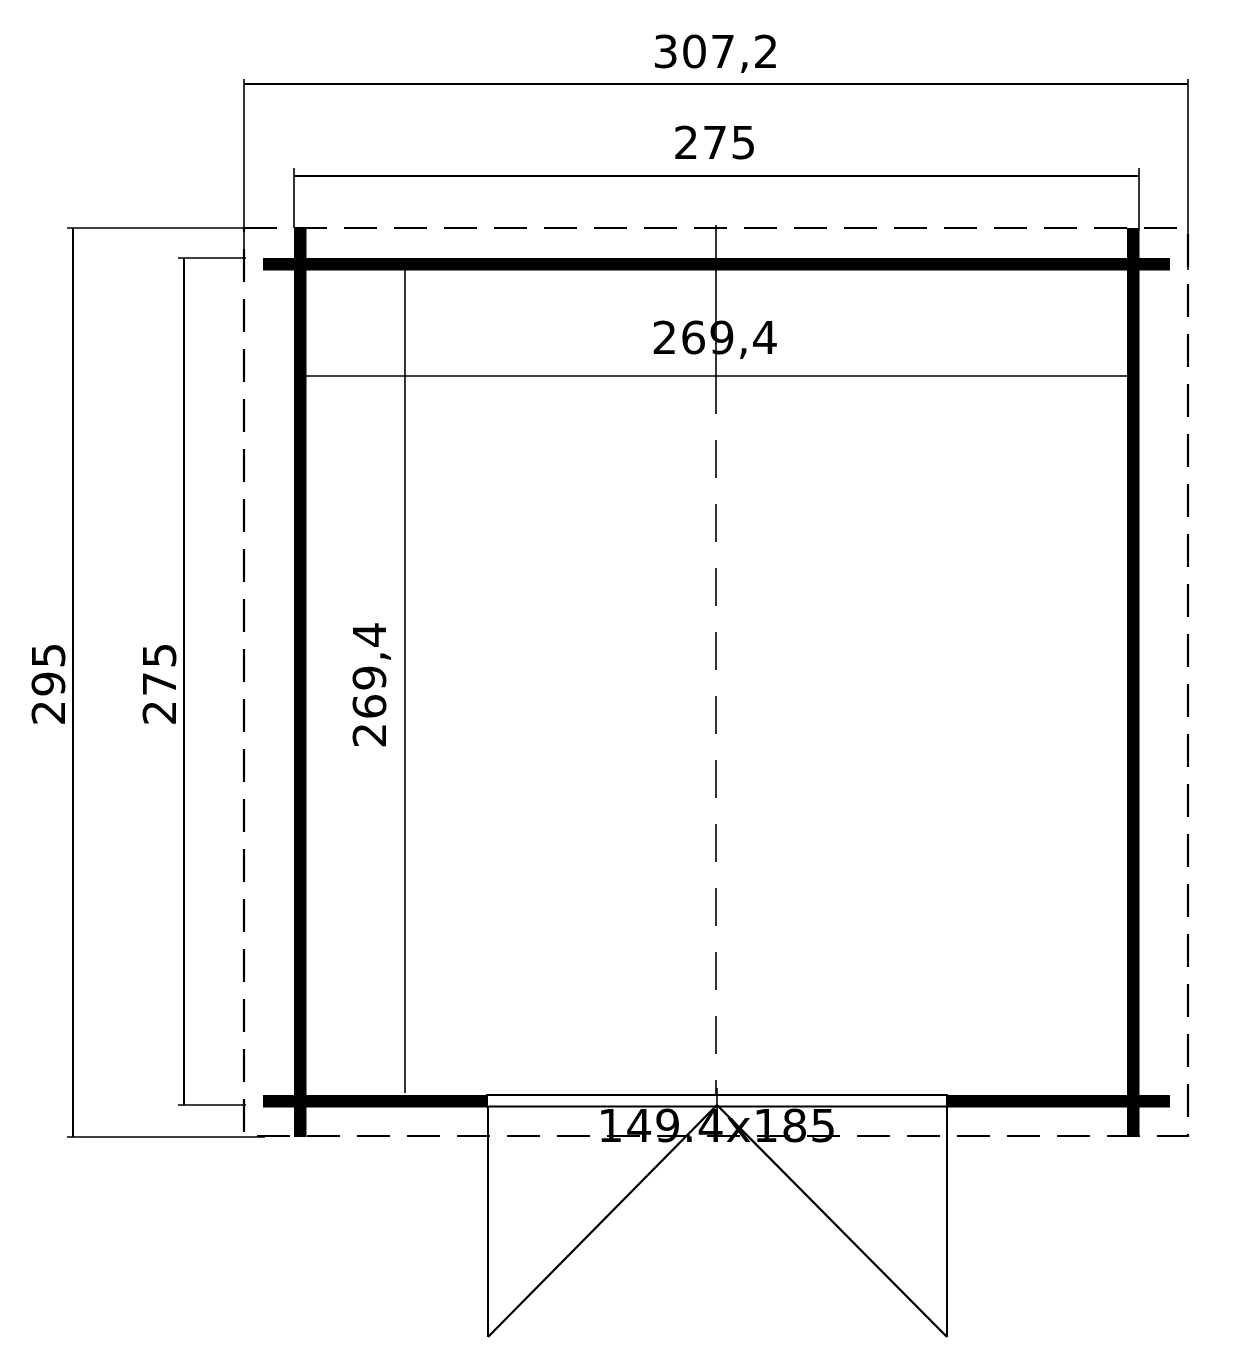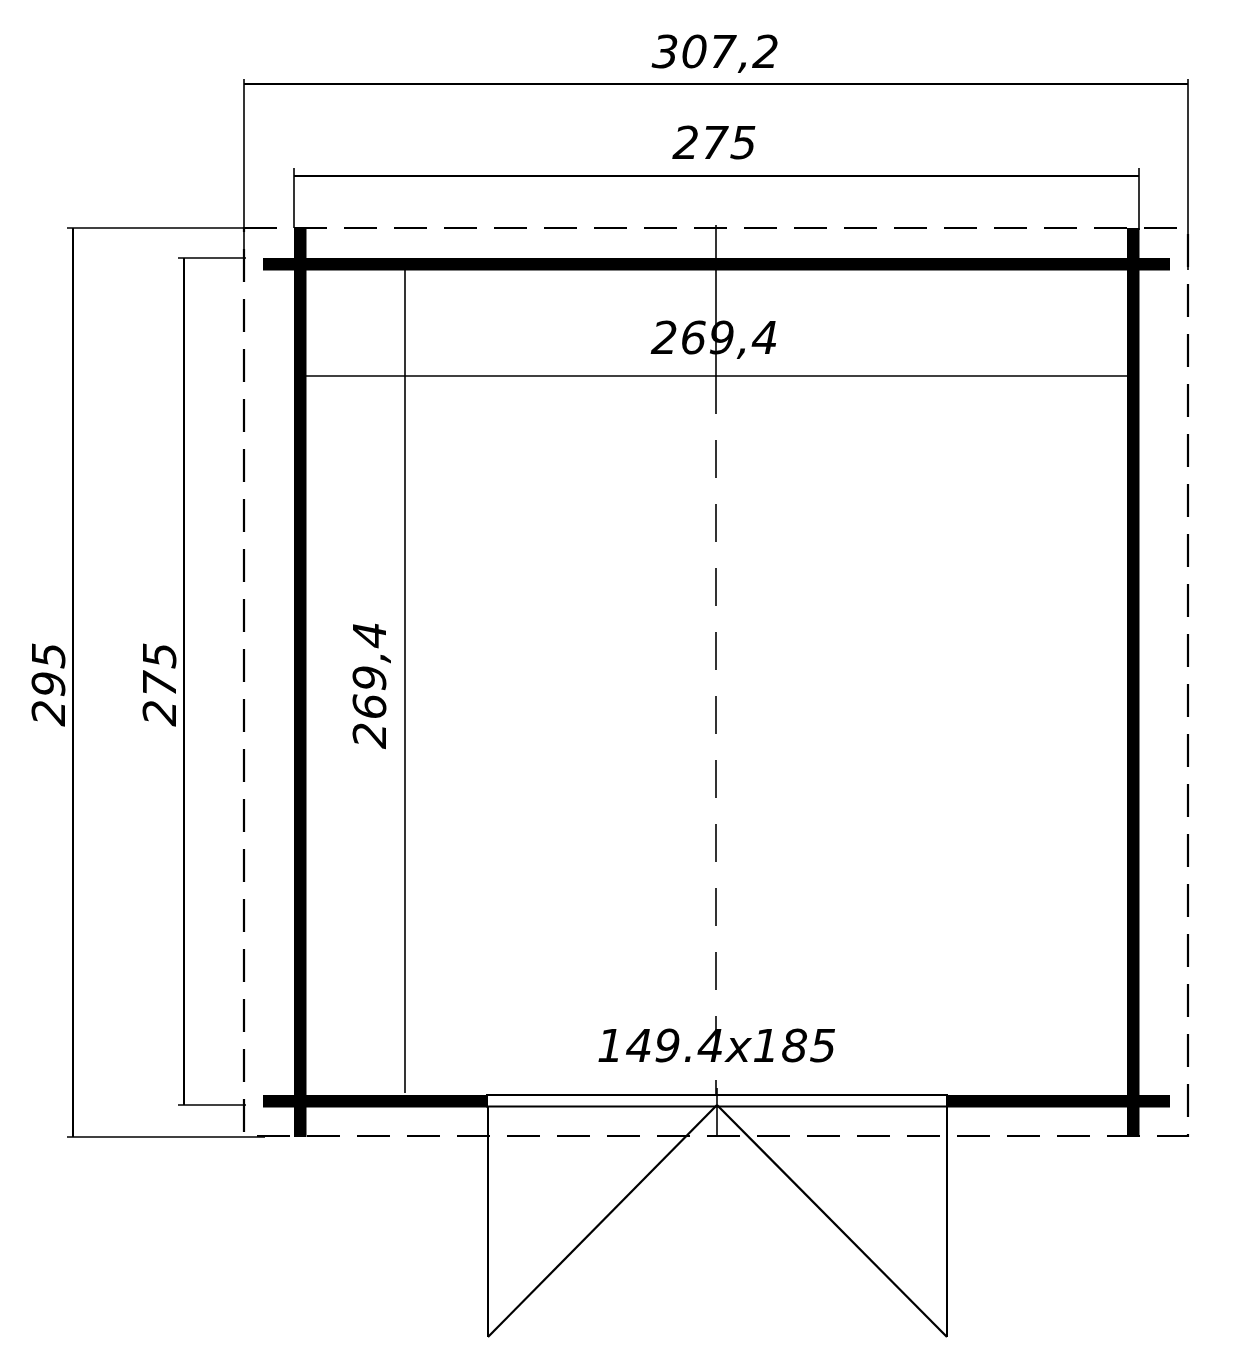--- a/index.html
+++ b/index.html
@@ -7,21 +7,20 @@
     padding: 0;
     background: #ffffff;
   }
   .sheet {
     position: relative;
     width: 1240px;
     height: 1363px;
     background: #ffffff;
     font-family: "DejaVu Sans", sans-serif;
     overflow: hidden;
-    font-style: italic;
   }
   .sheet svg {
     position: absolute;
     left: 0;
     top: 0;
     width: 1240px;
     height: 1363px;
   }
   .dim-label {
     position: absolute;
@@ -107,15 +106,15 @@
   <div class="dim-label" style="left:715px; top:143px;">275</div>
 
   <div class="dim-label vertical" style="left:49px; top:684px;">295</div>
 
   <div class="dim-label vertical" style="left:160px; top:684px;">275</div>
 
   <div class="dim-label" style="left:715px; top:338px;">269,4</div>
 
   <div class="dim-label vertical" style="left:370px; top:685px;">269,4</div>
 
-  <div class="dim-label" style="left:717px; top:1046px;">149.4x185</div>
+  <div class="dim-label" style="left:717px; top:1126px;">149.4x185</div>
 
 </div>
 
 </body></html>

